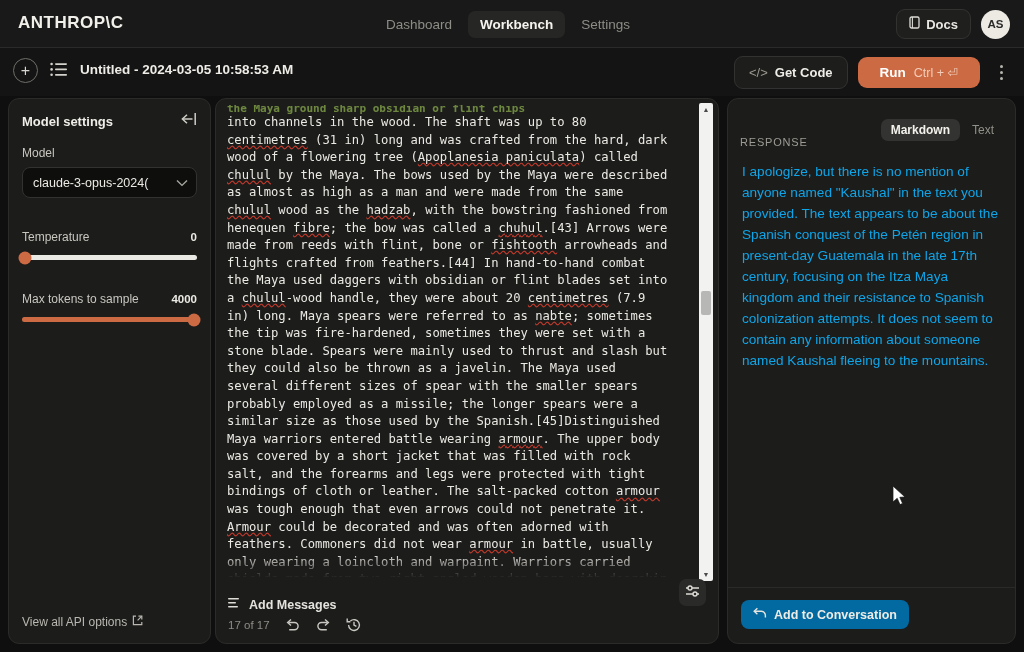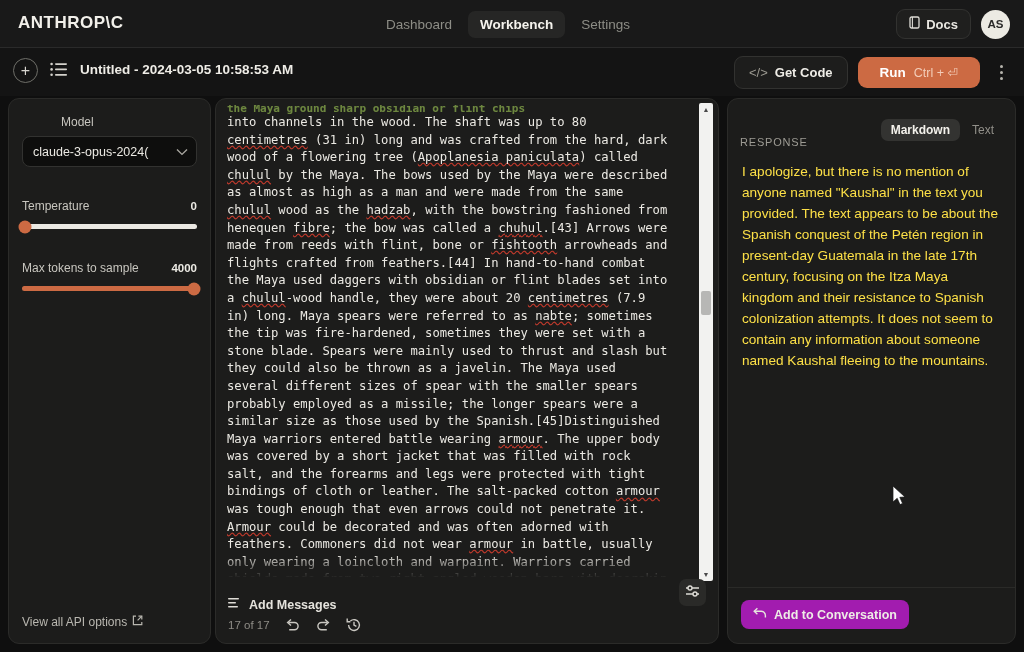--- a/index.html
+++ b/index.html
@@ -99,21 +99,21 @@
 
   
   #sidebar { left: 8px; top: 98px; width: 203px; height: 546px; }
   .side-head {
     display: flex; align-items: center; justify-content: space-between;
     padding: 13px 13px 0 13px;
   }
   .side-title { color: #f0eee8; font-size: 13px; font-weight: bold; }
   .collapse-btn { cursor: pointer; }
   .side-body { padding: 16px 13px 0 13px; }
-  .field-label { color: #c8c6bf; font-size: 12px; margin-bottom: 7px; margin-left: 39px; }
+  .field-label { color: #c8c6bf; font-size: 12px; margin-bottom: 7px; }
   .select {
     position: relative; width: 100%; height: 31px;
     background: #0e0e0d; border: 1px solid #323230; border-radius: 8px;
     display: flex; align-items: center; padding: 0 26px 0 10px;
     color: #eceae4; font-size: 12.5px; cursor: pointer;
     overflow: hidden; white-space: nowrap;
   }
   .select .caret {
     position: absolute; right: 8px; top: 50%; transform: translateY(-50%);
     color: #a9a7a0;
@@ -214,30 +214,30 @@
   }
   .resp-label { color: #9d9b94; font-size: 11px; letter-spacing: .8px; margin-top: 25px; }
   .seg { display: flex; align-items: center; gap: 2px; }
   .seg-item {
     font-size: 12px; color: #918f89; padding: 4px 10px;
     border-radius: 7px; cursor: pointer;
   }
   .seg-item.active { background: #333331; color: #f4f2ec; font-weight: bold; }
   .resp-body {
     padding: 13px 14px 0 14px;
-    color: #fde047; font-size: 13.6px; line-height: 21px;
+    color: #0ea5e9; font-size: 13.6px; line-height: 21px;
   }
   .resp-foot {
     position: absolute; left: 0; right: 0; bottom: 0; height: 56px;
     border-top: 1px solid #2a2a28;
   }
   .addconv-btn {
     position: absolute; left: 13px; top: 12px;
     display: flex; align-items: center; gap: 7px;
-    background: #a21caf; border-radius: 8px; padding: 7px 12px;
+    background: #0369a1; border-radius: 8px; padding: 7px 12px;
     color: #eeece6; font-size: 12.5px; font-weight: bold; cursor: pointer;
   }
 
   .cursor { position: absolute; left: 893px; top: 486px; pointer-events: none; }
 </style>
 </head>
 <body>
 
 <div class="topnav">
   <div class="brand">ANTHROP\C</div>
@@ -291,20 +291,30 @@
     </div>
     <div class="kebab">
       <i></i>
       <i></i>
       <i></i>
     </div>
   </div>
 </div>
 
 <div class="panel" id="sidebar">
+  <div class="side-head">
+    <div class="side-title">Model settings</div>
+    <div class="collapse-btn">
+      <svg width="16" height="14" viewBox="0 0 16 14">
+        <line x1="14.2" y1="1" x2="14.2" y2="13" stroke="#cfcdc6" stroke-width="1.5"></line>
+        <line x1="11.5" y1="7" x2="2" y2="7" stroke="#cfcdc6" stroke-width="1.5"></line>
+        <polyline points="6,2.8 1.4,7 6,11.2" fill="none" stroke="#cfcdc6" stroke-width="1.5"></polyline>
+      </svg>
+    </div>
+  </div>
 
   <div class="side-body">
     <div class="field-label">Model</div>
     <div class="select">
       <span>claude-3-opus-2024(</span>
       <span class="caret">
         <svg width="12" height="8" viewBox="0 0 12 8">
             <polyline points="1,1.6 6,6.4 11,1.6" fill="none" stroke="#a9a7a0" stroke-width="1.4"></polyline>
           </svg>
       </span>

